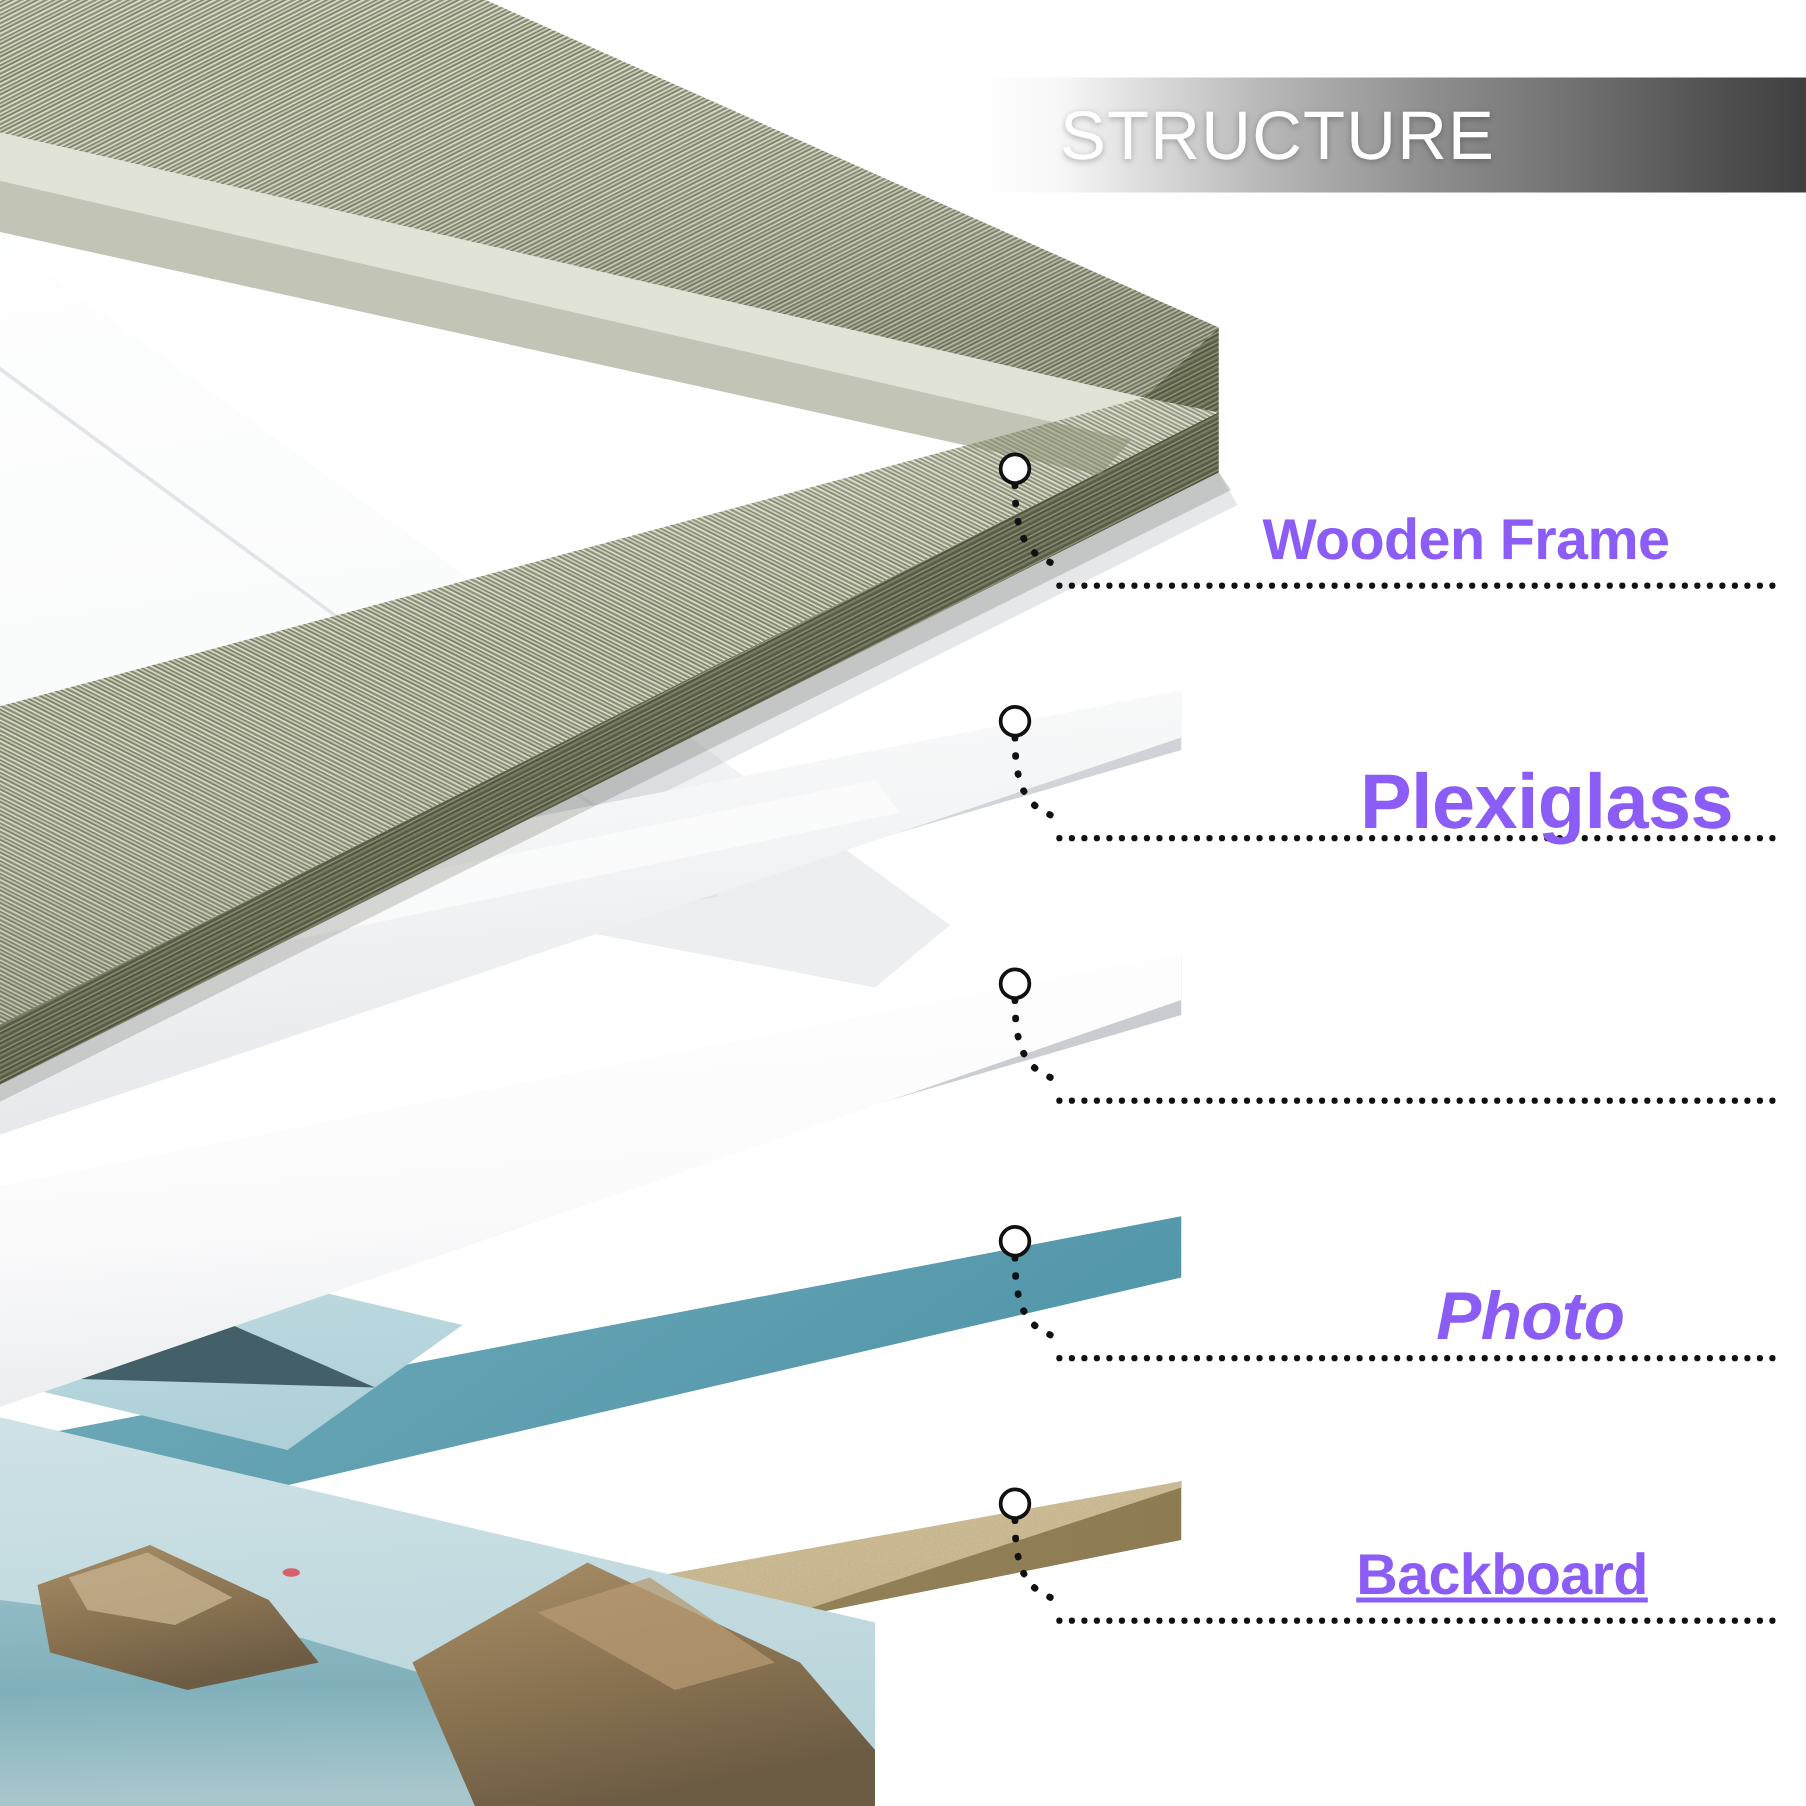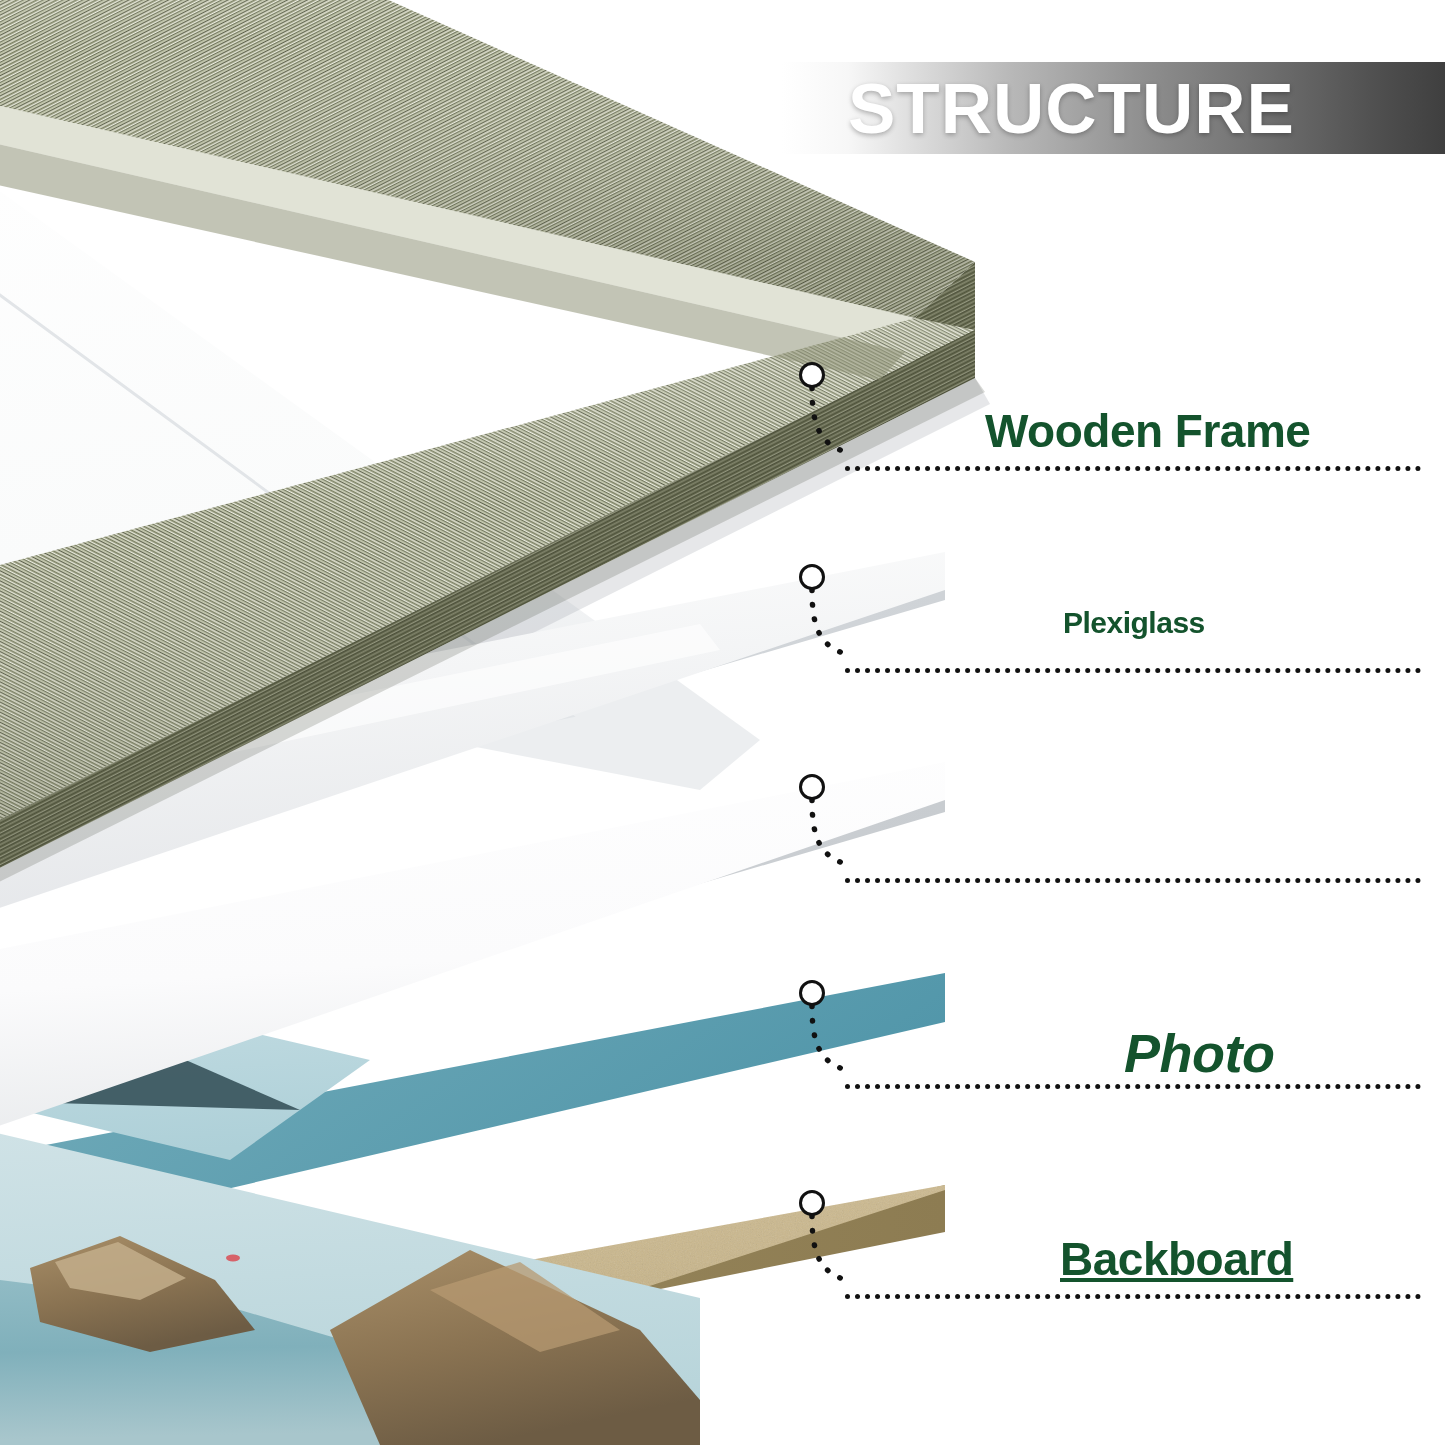--- a/index.html
+++ b/index.html
@@ -7,35 +7,35 @@
        font-family:"Liberation Sans",sans-serif;}
 
   #stage{position:absolute;inset:0;background:#ffffff;overflow:hidden;}
 
   
   .sheet{position:absolute;transform-origin:0 0;}
   .dot-marker{position:absolute;width:26px;height:26px;border-radius:50%;
       background:#ffffff;border:3.5px solid #111;box-sizing:border-box;z-index:40;}
   .lead-svg{position:absolute;z-index:39;overflow:visible;}
   .hline{position:absolute;height:0;border-top:5px dotted #111;z-index:39;}
-  .clabel{position:absolute;font-weight:bold;color:#14532d;
-      white-space:nowrap;letter-spacing:-.5px;z-index:41;}
+  .clabel{position:absolute;font-weight:bold;color:#8b5cf6;
+      white-space:nowrap;letter-spacing:-.5px;z-index:41;margin-left:25px;}
 
   
   #banner{position:absolute;left:782px;top:62px;width:663px;height:92px;
       background:linear-gradient(90deg,
         rgba(255,255,255,0) 0%,
         rgba(232,232,232,.35) 10%,
         #b9b9b9 34%,
         #8e8e8e 55%,
         #6d6d6d 74%,
         #4f4f4f 90%,
         #3f3f3f 100%);
       display:flex;align-items:center;z-index:60;}
-  #banner-text{color:#fff;font-weight:bold;font-size:71px;letter-spacing:1px;
+  #banner-text{color:#fff;font-weight:normal;font-size:55px;letter-spacing:1px;
       padding-left:66px;text-shadow:0 2px 5px rgba(0,0,0,.28);}
 </style>
 </head>
 <body>
 
 <div id="stage">
 
   <svg class="sheet" style="left:0;top:0;width:1445px;height:1445px;z-index:5;">
     <defs>
       <linearGradient id="bbGrad" x1="0" y1="0" x2="0.35" y2="1">
@@ -277,21 +277,21 @@
     <path d="M22,8 C22,46 30,64 56,72 L62,74" fill="none" stroke="#111" stroke-width="5.5" stroke-linecap="round" stroke-dasharray="0.5 14"></path>
   </svg>
   <div class="hline" style="left:845px;top:466px;width:576px;"></div>
   <div class="clabel" style="left:985px;top:404px;font-size:46px;">Wooden Frame</div>
 
   <div class="dot-marker" style="left:799px;top:564px;"></div>
   <svg class="lead-svg" style="left:790px;top:582px;width:80px;height:100px;">
     <path d="M22,8 C22,46 30,64 56,72 L62,74" fill="none" stroke="#111" stroke-width="5.5" stroke-linecap="round" stroke-dasharray="0.5 14"></path>
   </svg>
   <div class="hline" style="left:845px;top:668px;width:576px;"></div>
-  <div class="clabel" style="left:1063px;top:606px;font-size:30px;">Plexiglass</div>
+  <div class="clabel" style="left:1063px;top:606px;font-size:62px;">Plexiglass</div>
 
   <div class="dot-marker" style="left:799px;top:774px;"></div>
   <svg class="lead-svg" style="left:790px;top:792px;width:80px;height:100px;">
     <path d="M22,8 C22,46 30,64 56,72 L62,74" fill="none" stroke="#111" stroke-width="5.5" stroke-linecap="round" stroke-dasharray="0.5 14"></path>
   </svg>
   <div class="hline" style="left:845px;top:878px;width:576px;"></div>
 
   <div class="dot-marker" style="left:799px;top:980px;"></div>
   <svg class="lead-svg" style="left:790px;top:998px;width:80px;height:100px;">
     <path d="M22,8 C22,46 30,64 56,72 L62,74" fill="none" stroke="#111" stroke-width="5.5" stroke-linecap="round" stroke-dasharray="0.5 14"></path>

